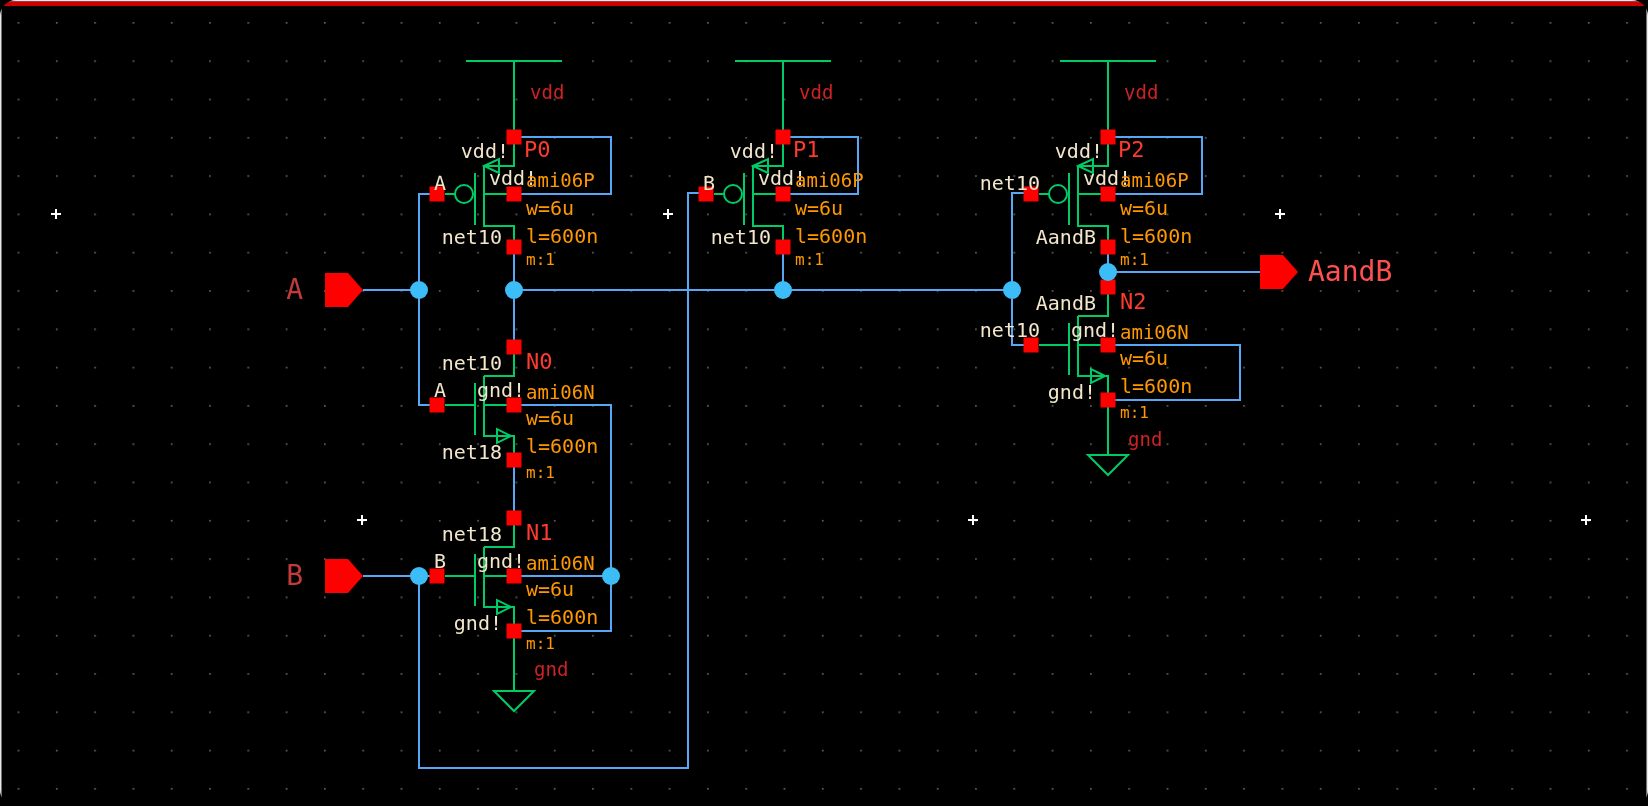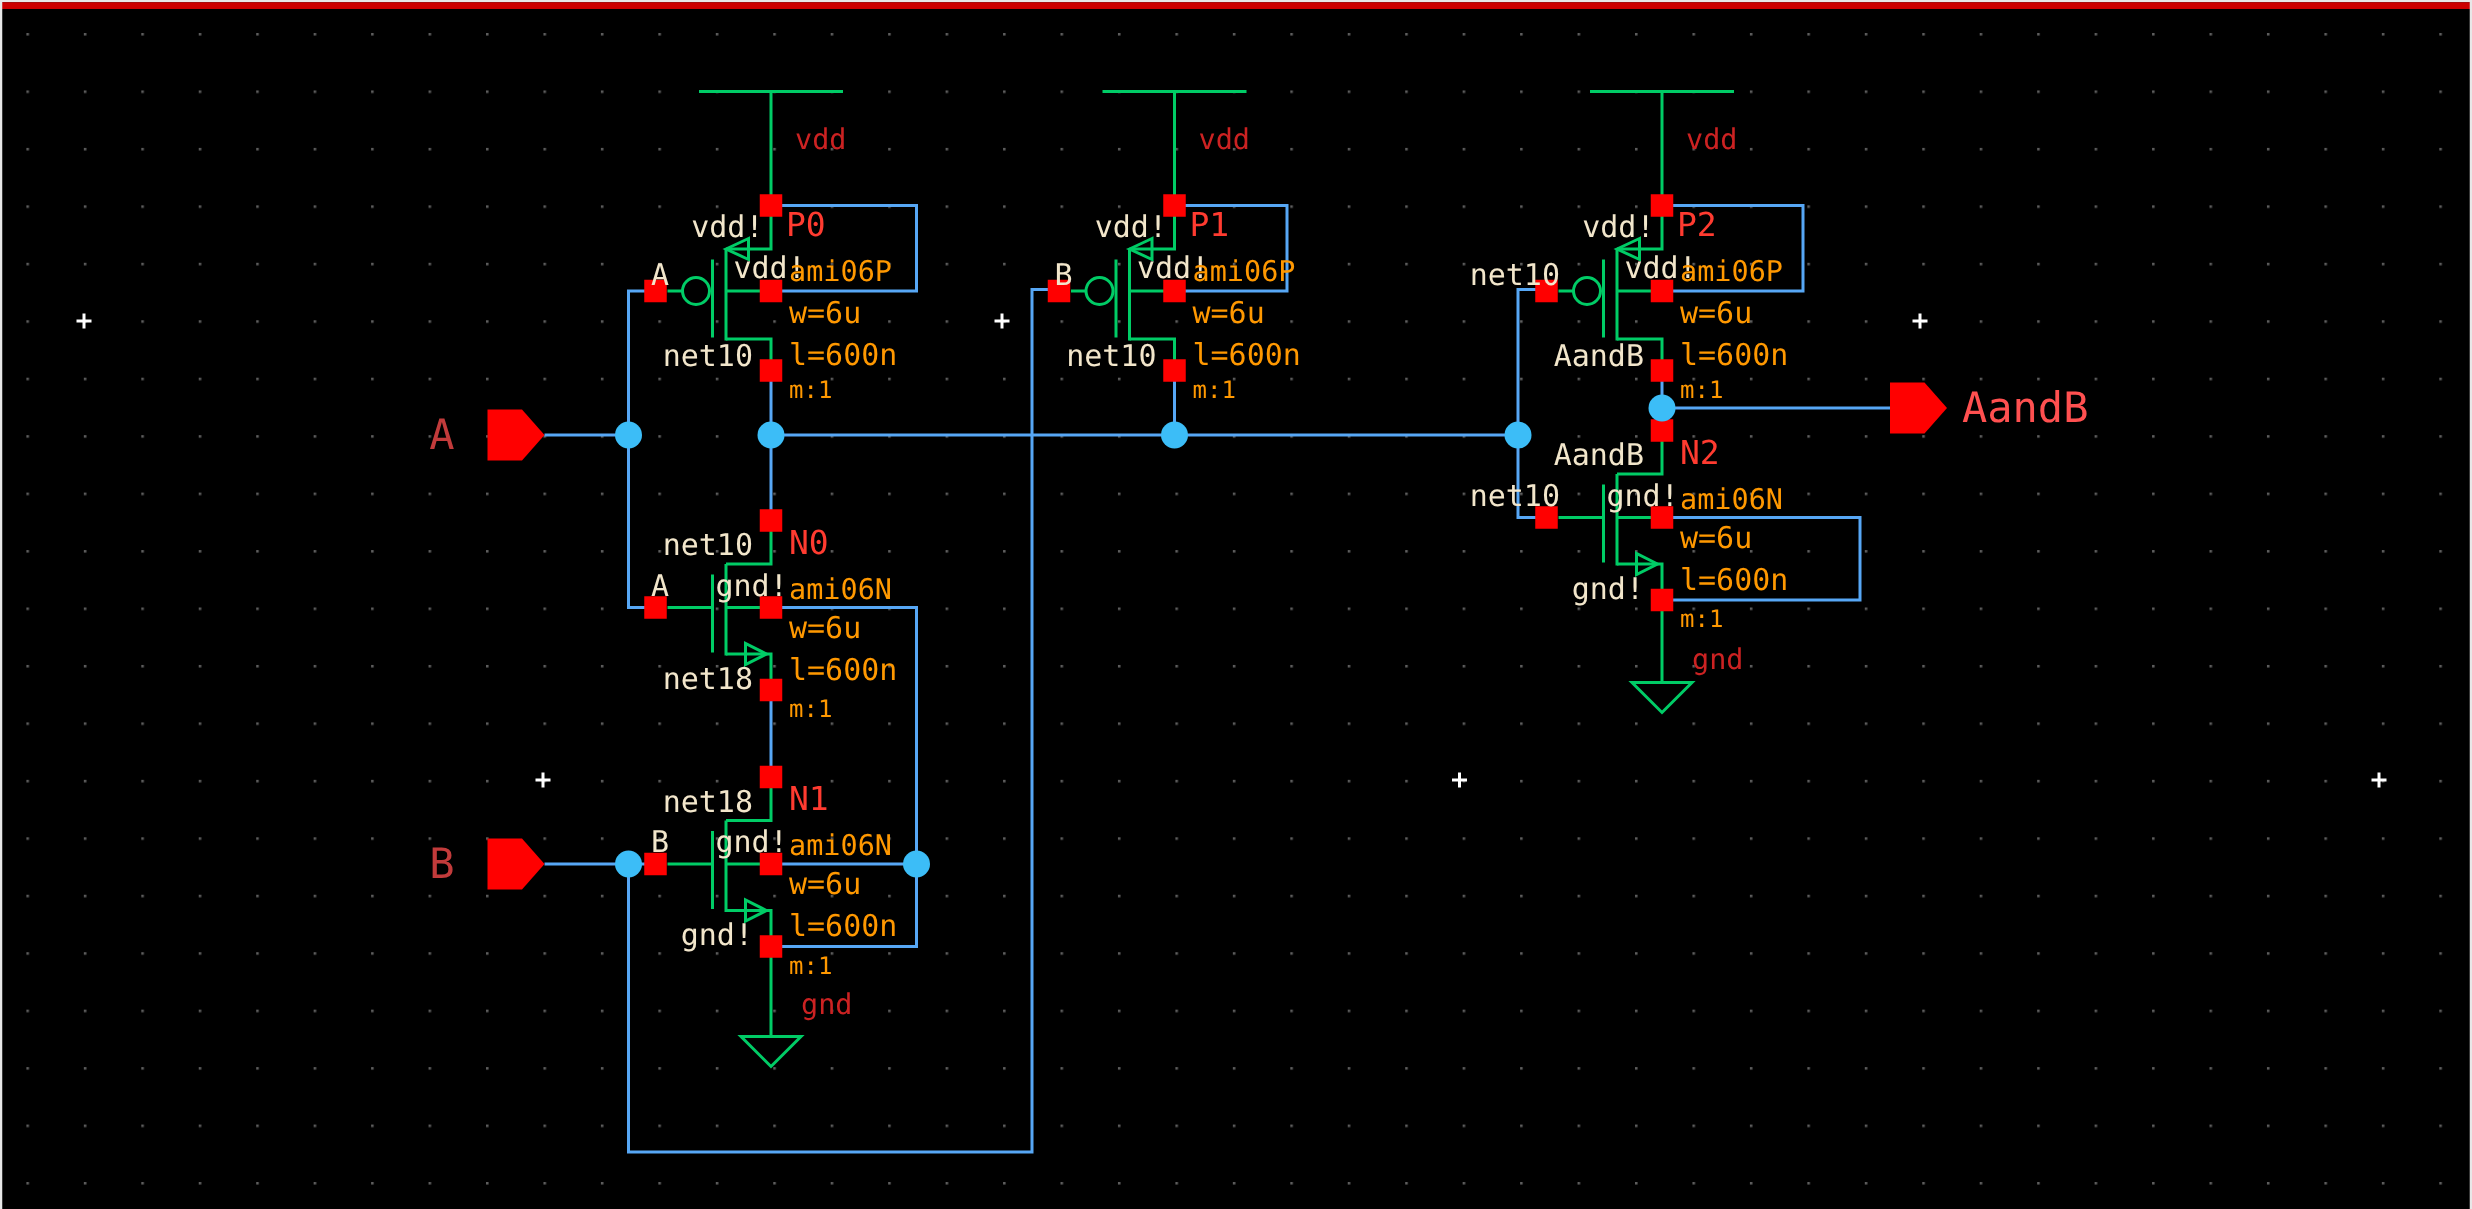--- a/index.html
+++ b/index.html
@@ -1,16 +1,16 @@
 <!DOCTYPE html>
 <html><head>
 <meta charset="utf-8">
 <style>
   html,body{margin:0;padding:0;background:#000;}
-  #canvas-wrap{position:relative;width:1648px;height:806px;background:var(--bg,#000);overflow:hidden;}
+  #canvas-wrap{position:relative;width:1648px;height:806px;background:var(--bg,#000);overflow:hidden;border-radius:16px;}
   svg{display:block;}
   text{font-family:"DejaVu Sans Mono","Liberation Mono",monospace;}
   .netlbl{font-size:20px;fill:var(--net-label);}
   .param{font-size:20px;fill:var(--param);}
   .model{font-size:19px;fill:var(--param);}
   .mparam{font-size:16px;fill:var(--param);}
   .inst{font-size:22px;fill:var(--instance);}
   .supply{font-size:19px;fill:var(--supply-label);}
   .pinin{font-size:28px;fill:var(--pin-label-in);}
   .pinout{font-size:28px;fill:var(--pin-label-out);}

